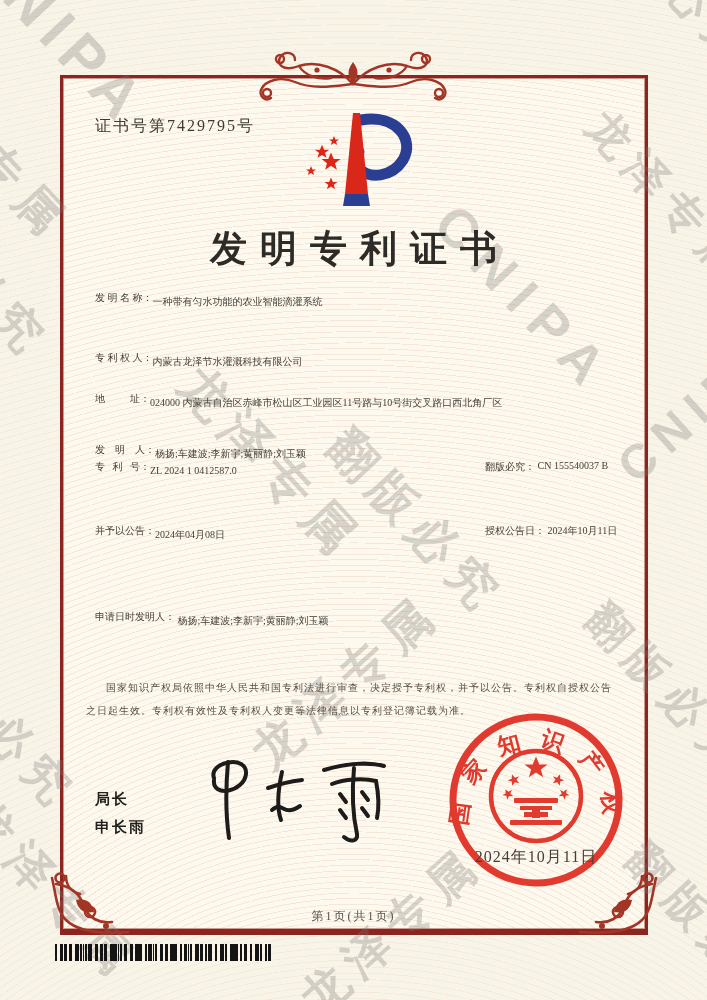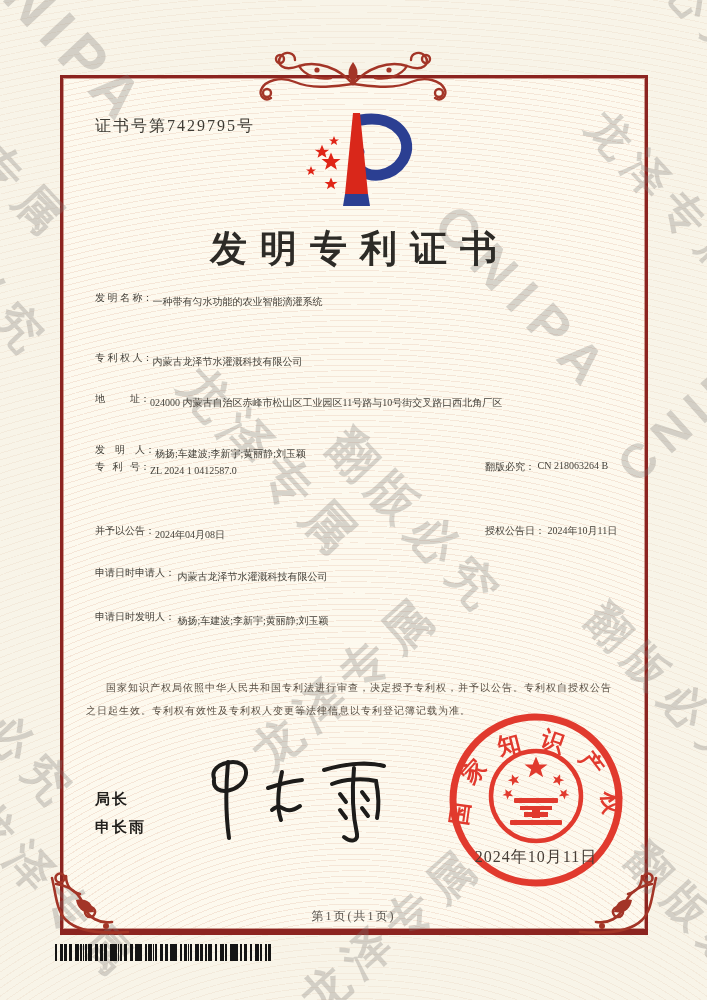--- a/index.html
+++ b/index.html
@@ -194,31 +194,28 @@
     </div>
     <div class="row r-addr">
       <span class="lb">地          址：</span><span class="val">024000 内蒙古自治区赤峰市松山区工业园区11号路与10号街交叉路口西北角厂区</span>
     </div>
     <div class="row r-inv">
       <span class="lb">发    明    人：</span><span class="val">杨扬;车建波;李新宇;黄丽静;刘玉颖</span>
     </div>
     <div class="row r-pn">
       <span class="lb">专   利   号：</span><span class="val">ZL 2024 1 0412587.0</span>
       <span class="col2">
-        <span class="lb">翻版必究：</span> <span>CN 218063264 B</span>
+        <span class="lb">翻版必究：</span> <span>CN 155540037 B</span>
       </span>
     </div>
     <div class="row r-fd">
       <span class="lb">并予以公告：</span><span class="val">2024年04月08日</span>
       <span class="col2">
         <span class="lb">授权公告日：</span> <span>2024年10月11日</span>
       </span>
-    </div>
-    <div class="row r-oa">
-      <span class="lb">申请日时申请人：</span> <span class="val">内蒙古龙泽节水灌溉科技有限公司</span>
     </div>
     <div class="row r-oi">
       <span class="lb">申请日时发明人：</span> <span class="val">杨扬;车建波;李新宇;黄丽静;刘玉颖</span>
     </div>
 
     <div class="legal">
       <span>国家知识产权局依照中华人民共和国专利法进行审查，决定授予专利权，并予以公告。</span><span>专利权自授权公告之日起生效。专利权有效性及专利权人变更等法律信息以专利登记簿记载为准。</span>
     </div>
 
     <div class="sign-title">局长</div>

